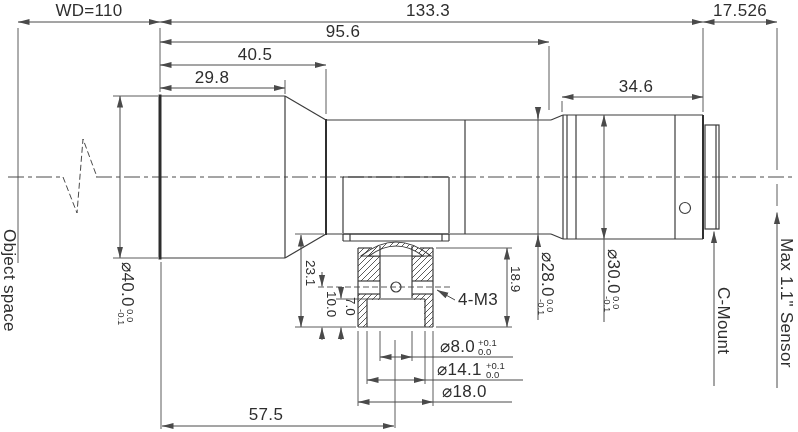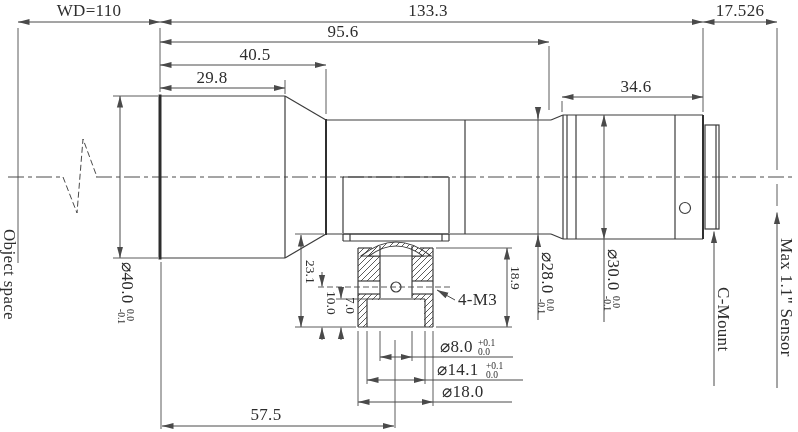--- a/index.html
+++ b/index.html
@@ -1,17 +1,17 @@
 <!DOCTYPE html>
 <html><head>
 <meta charset="utf-8">
 <style>
   html,body{margin:0;padding:0;background:#fff;}
   #stage{position:relative;width:798px;height:432px;background:#ffffff;overflow:hidden;
-         font-family:Liberation Serif, serif;}
+         font-family:Liberation Sans, sans-serif;}
   svg{display:block;}
   .geo{stroke:#3c3c3c;stroke-width:1.2;fill:none;}
   .geo-thick{stroke:#2c2c2c;stroke-width:3;fill:none;}
   .geo-med{stroke:#2f2f2f;stroke-width:2;fill:none;}
   .dimline{stroke:#4a4a4a;stroke-width:1;fill:none;}
   .extline{stroke:#4a4a4a;stroke-width:0.9;fill:none;}
   .cline{stroke:#4a4a4a;stroke-width:1;fill:none;stroke-dasharray:16 4 4 4;}
   .dashline{stroke:#4a4a4a;stroke-width:0.9;fill:none;stroke-dasharray:6 3;}
   .breakline{stroke:#4a4a4a;stroke-width:1;fill:none;stroke-dasharray:6 3;}
   text{fill:#2e2e2e;}

